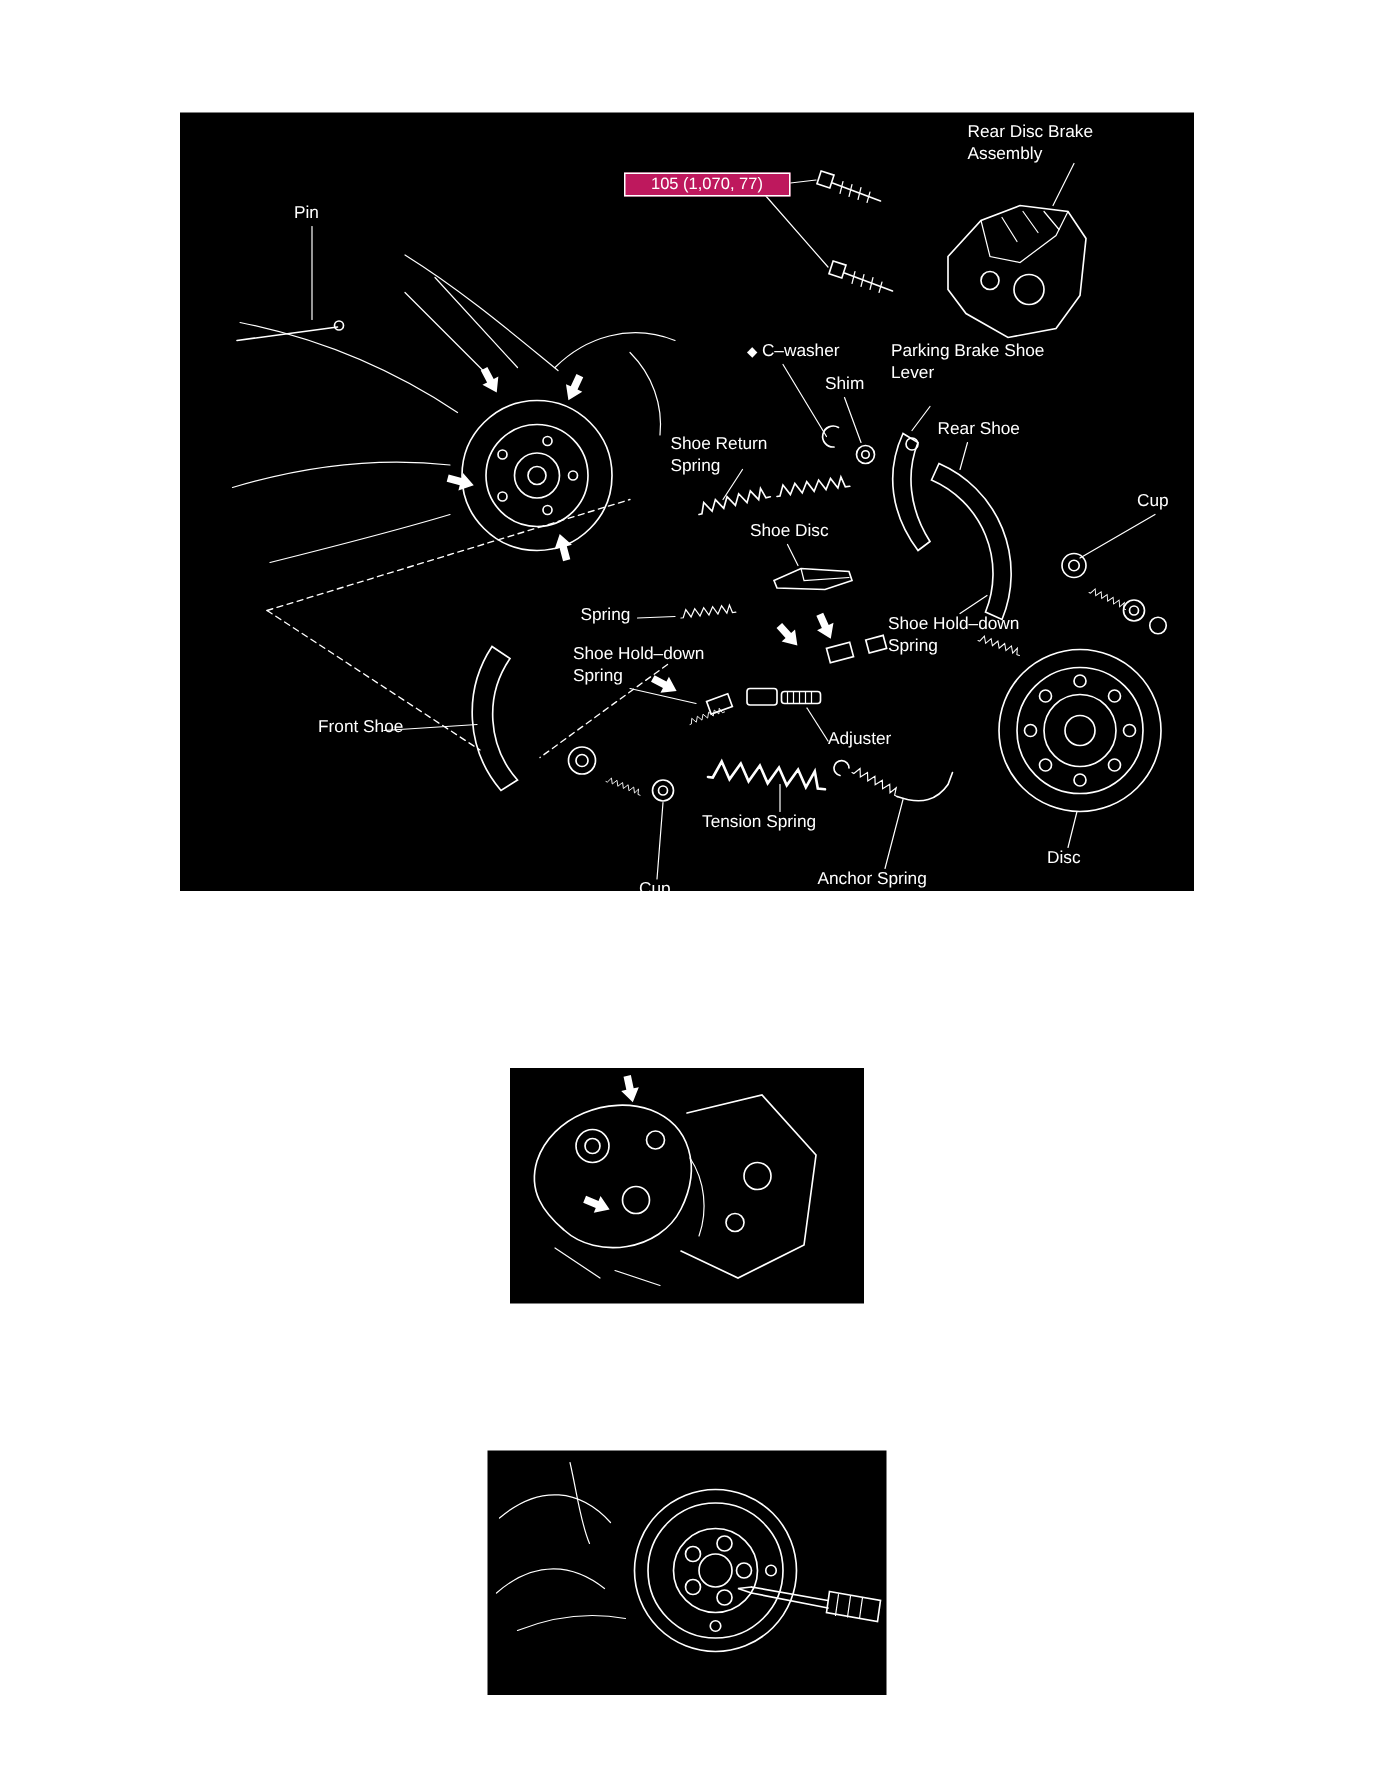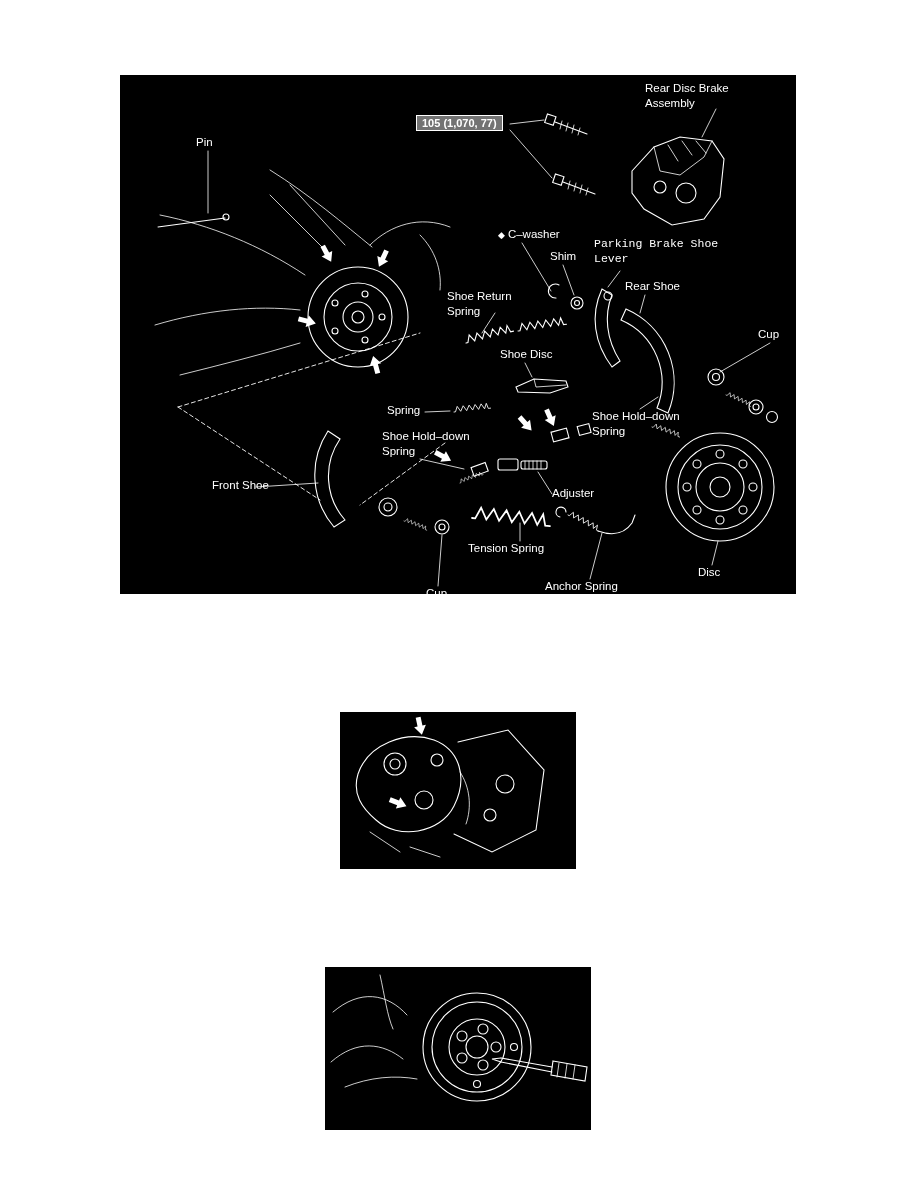--- a/index.html
+++ b/index.html
@@ -3,21 +3,21 @@
 <meta charset="utf-8">
 <style>
   html,body{margin:0;padding:0;background:#fff;}
   .page{position:relative;width:918px;height:1188px;background:#fff;
         font-family:"Liberation Sans",sans-serif;overflow:hidden;}
   .panel{position:absolute;background:#000;}
   .panel > svg{position:absolute;left:0;top:0;}
   .lbl{position:absolute;color:#fff;font-size:11.5px;line-height:1.3;
        white-space:pre-line;z-index:2;}
   .torque-box{position:absolute;border:1.5px solid #fff;color:#fff;
-       font-size:11px;font-weight:bold;padding:1px 5px;z-index:2;background:#737373;}
+       font-size:11px;font-weight:normal;padding:1px 17px;z-index:2;background:#be185d;}
   .legend{position:absolute;left:6px;bottom:8px;color:#fff;font-size:11px;z-index:2;}
   .legend-row{display:flex;align-items:center;gap:5px;margin-top:2px;white-space:nowrap;}
   .legend-box{border:1.2px solid #fff;padding:0 4px;}
   .diamond{font-size:9px;margin-right:3px;}
   .garrow{font-size:14px;line-height:1;}
   svg .ln{stroke:#fff;stroke-width:1.1;fill:none;stroke-linecap:round;}
   svg .thin{stroke-width:0.8;}
   svg .dash{stroke-dasharray:4 3;stroke-width:0.9;}
   svg use.ln{stroke:#fff;fill:none;}
 </style>
@@ -204,21 +204,21 @@
         <path class="thin" d="M592 490 L598 466"></path>
       </g>
     </svg>
 
     <div class="lbl" style="left:525px;top:6px;">Rear Disc Brake
 Assembly</div>
     <div class="torque-box" style="left:296px;top:40px;"><span>105 (1,070, 77)</span></div>
     <div class="lbl" style="left:76px;top:60px;">Pin</div>
     <div class="lbl" style="left:378px;top:152px;"><span class="diamond">◆</span><span>C–washer</span></div>
     <div class="lbl" style="left:430px;top:174px;">Shim</div>
-    <div class="lbl" style="left:474px;top:162px;font-family:Liberation Mono, monospace;">Parking Brake Shoe
+    <div class="lbl" style="left:474px;top:152px;">Parking Brake Shoe
 Lever</div>
     <div class="lbl" style="left:505px;top:204px;">Rear Shoe</div>
     <div class="lbl" style="left:327px;top:214px;">Shoe Return
 Spring</div>
     <div class="lbl" style="left:380px;top:272px;">Shoe Disc</div>
     <div class="lbl" style="left:638px;top:252px;">Cup</div>
     <div class="lbl" style="left:267px;top:328px;">Spring</div>
     <div class="lbl" style="left:472px;top:334px;">Shoe Hold–down
 Spring</div>
     <div class="lbl" style="left:262px;top:354px;">Shoe Hold–down

